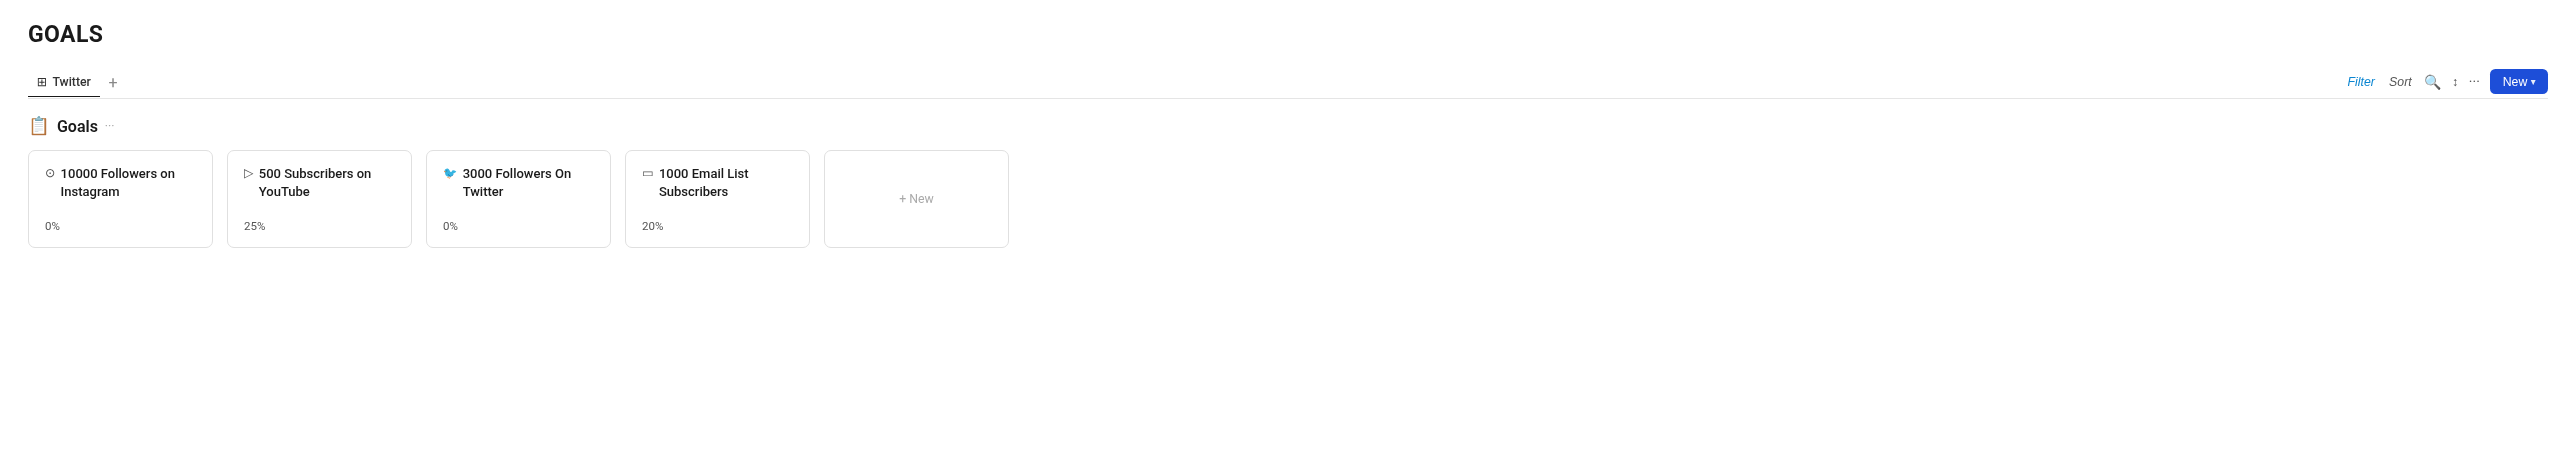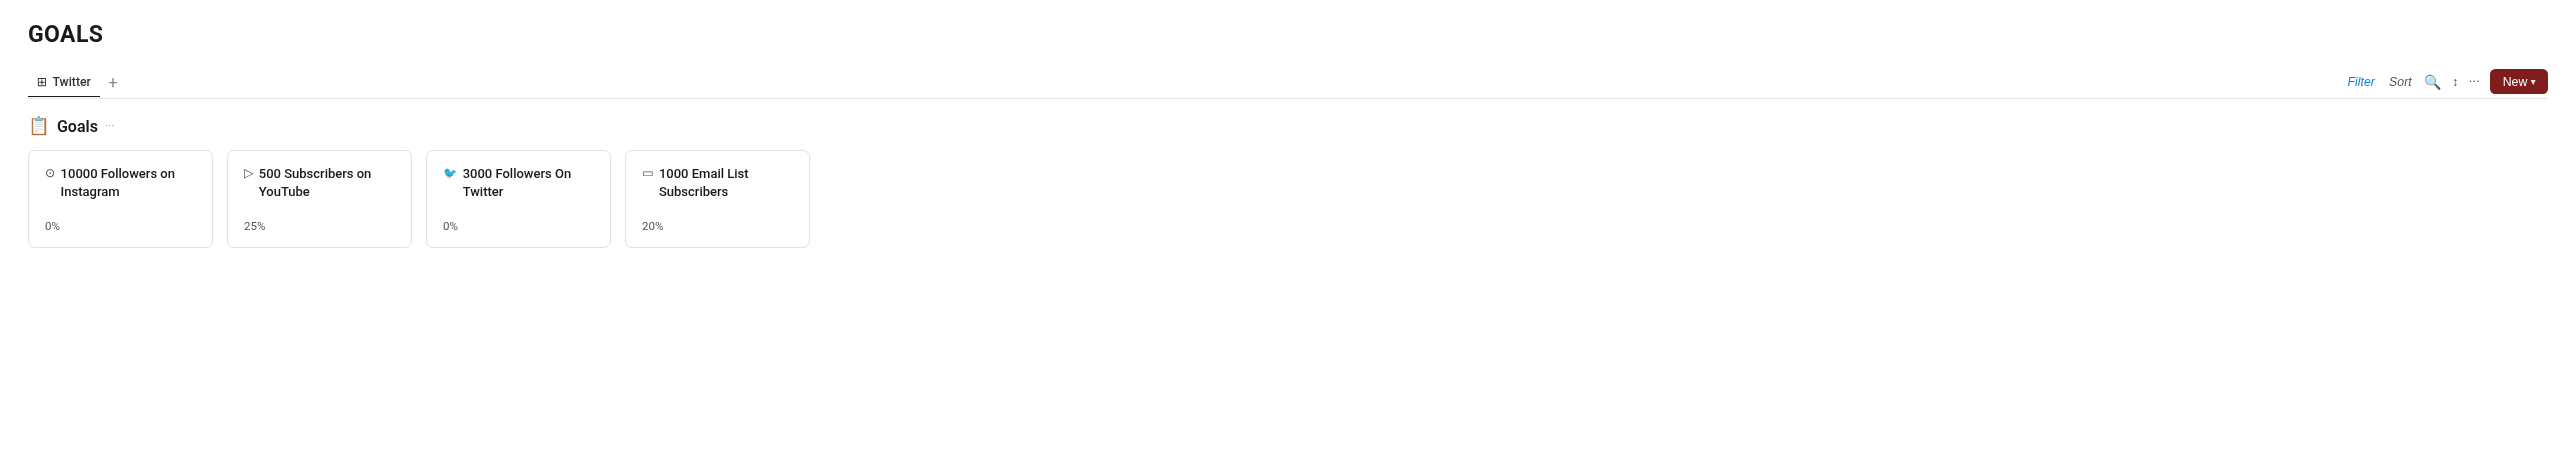--- a/index.html
+++ b/index.html
@@ -82,21 +82,21 @@
 
     .toolbar-icon {
       color: #555;
       cursor: pointer;
       font-size: 14px;
       display: flex;
       align-items: center;
     }
 
     .new-btn {
-      background: #7f1d1d;
+      background: #1d4ed8;
       color: #fff;
       border: none;
       border-radius: 5.3px;
       font-size: 12.3px;
       font-weight: 500;
       padding: 5.3px 12.3px;
       cursor: pointer;
       display: flex;
       align-items: center;
       gap: 3.5px;
@@ -253,15 +253,18 @@
   </div>
 
   <div class="goal-card">
     <div class="card-title-row">
       <span class="card-icon" title="email">▭</span>
       <span class="card-title">1000 Email List Subscribers</span>
     </div>
     <div class="card-progress">20%</div>
   </div>
 
+  <div class="new-card">
+    <span>+ New</span>
+  </div>
 
 </div>
 
 
 </body></html>

